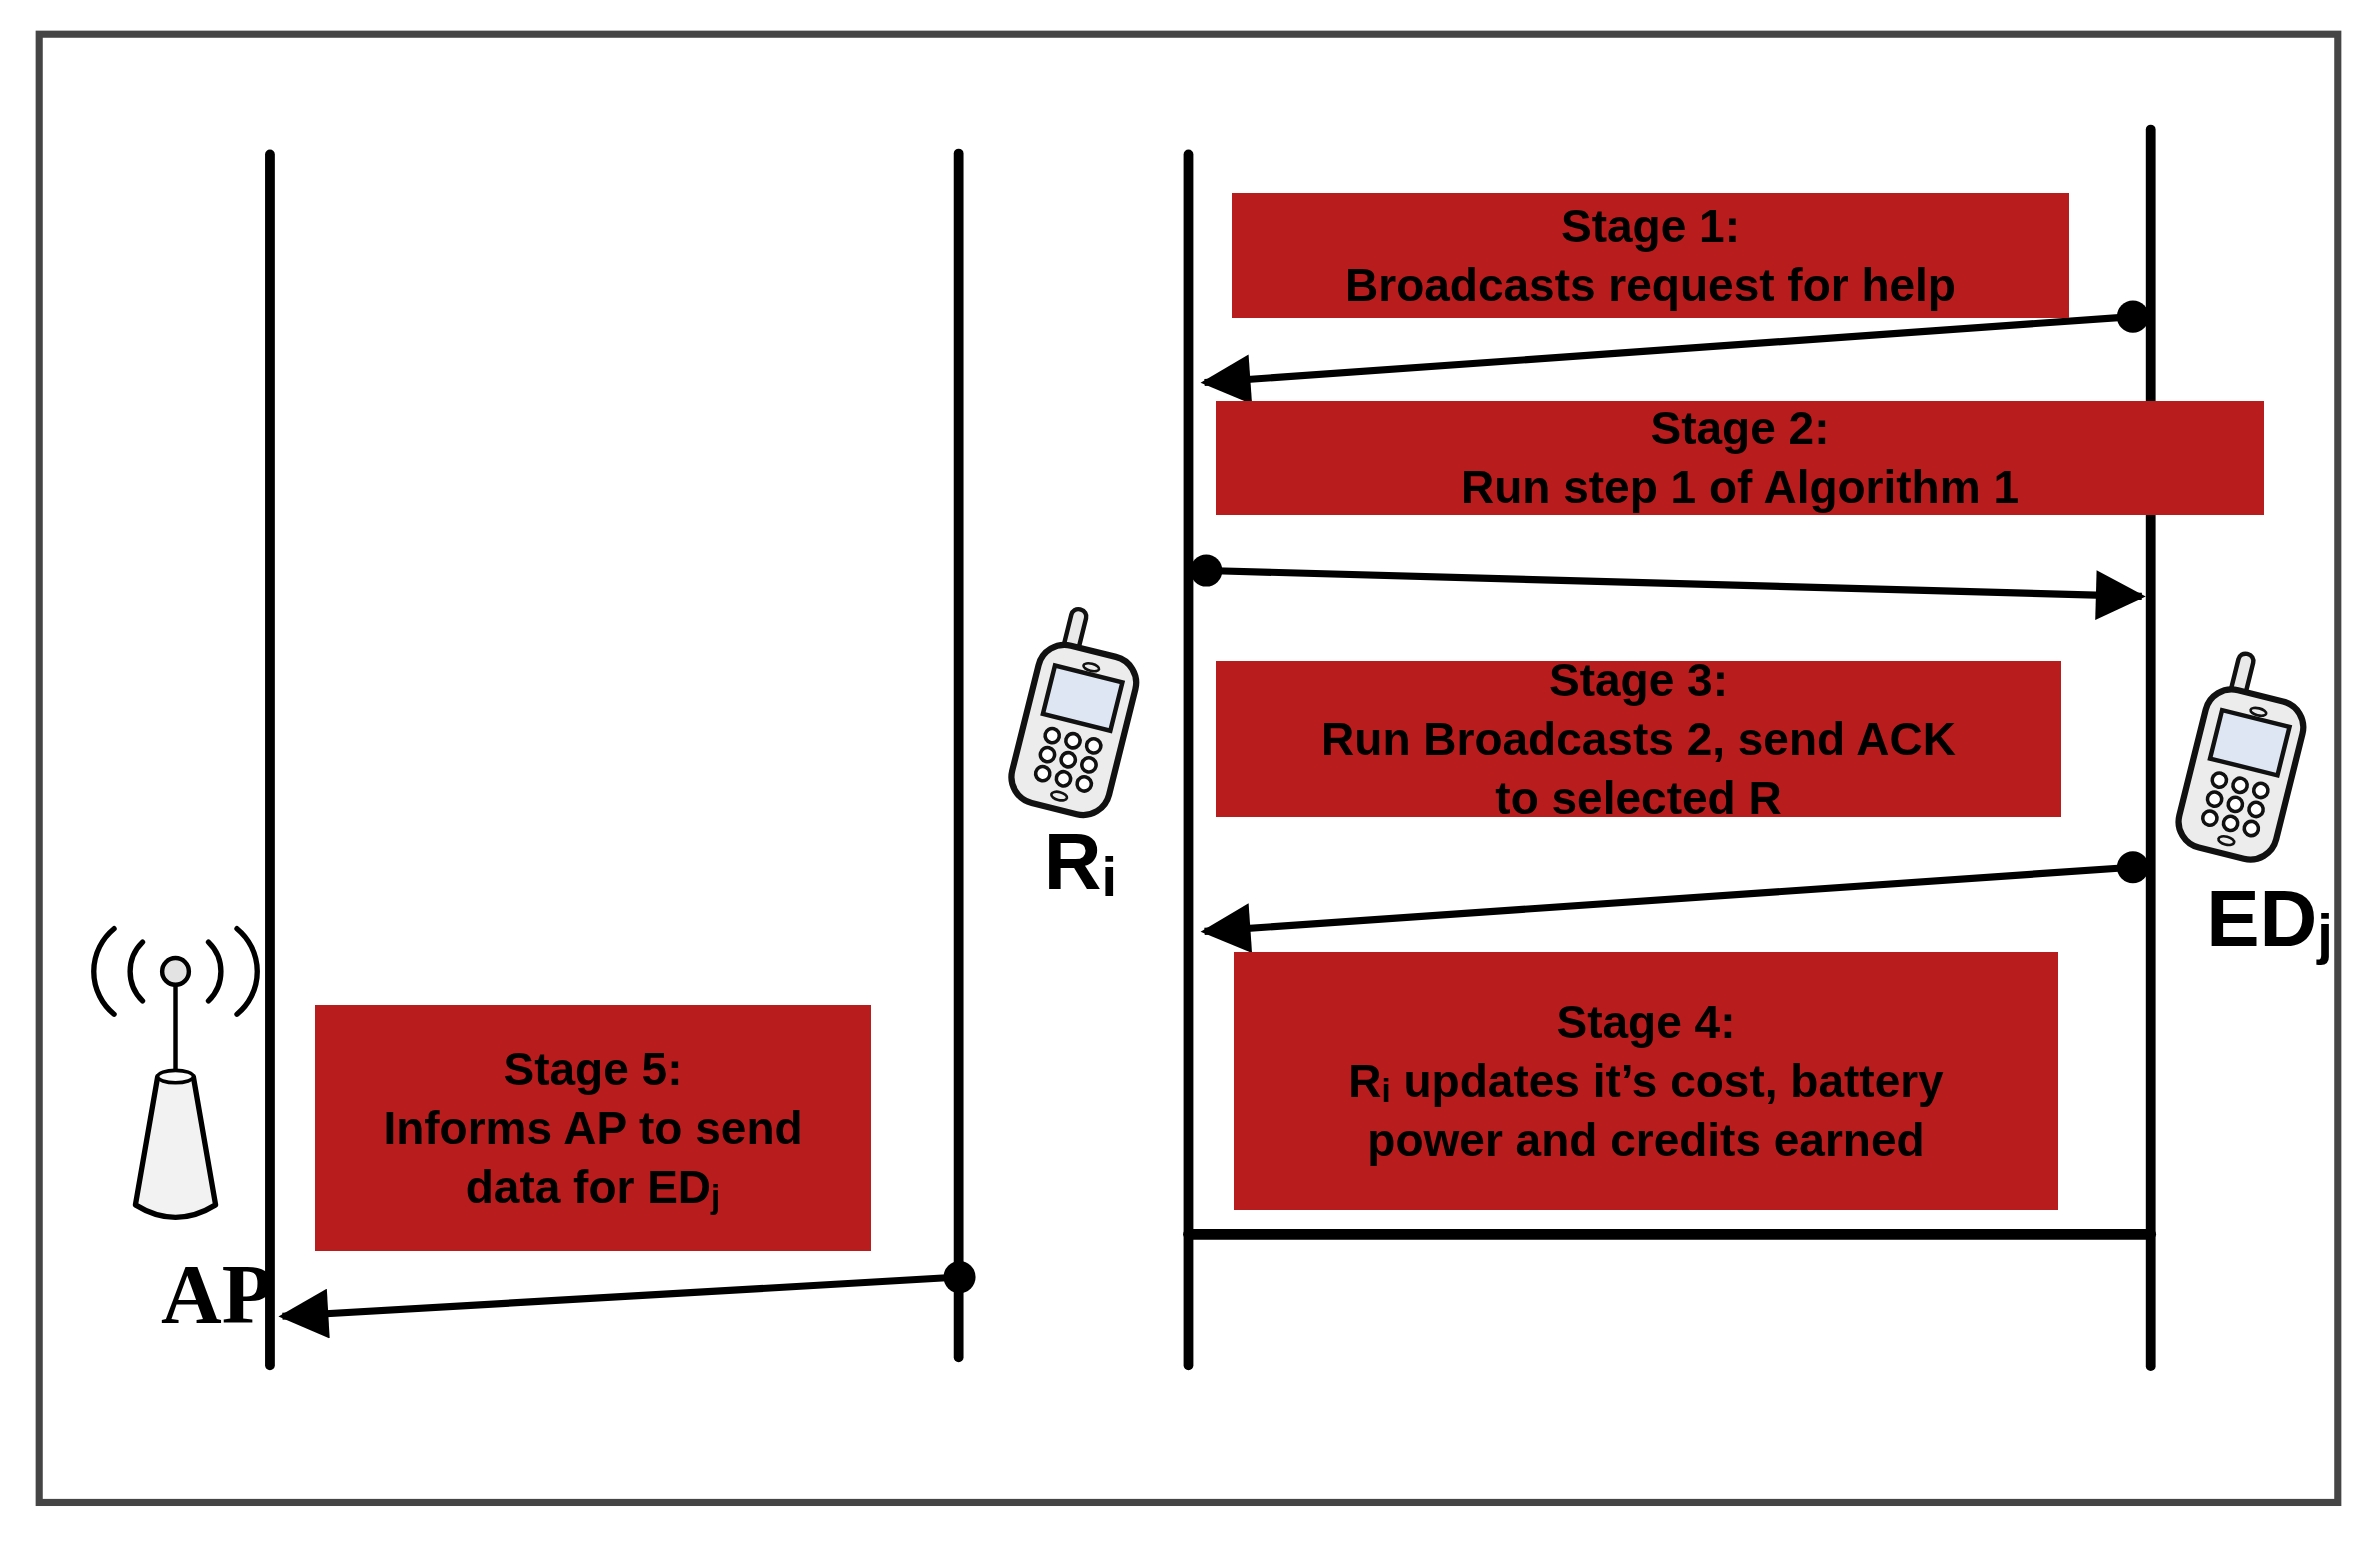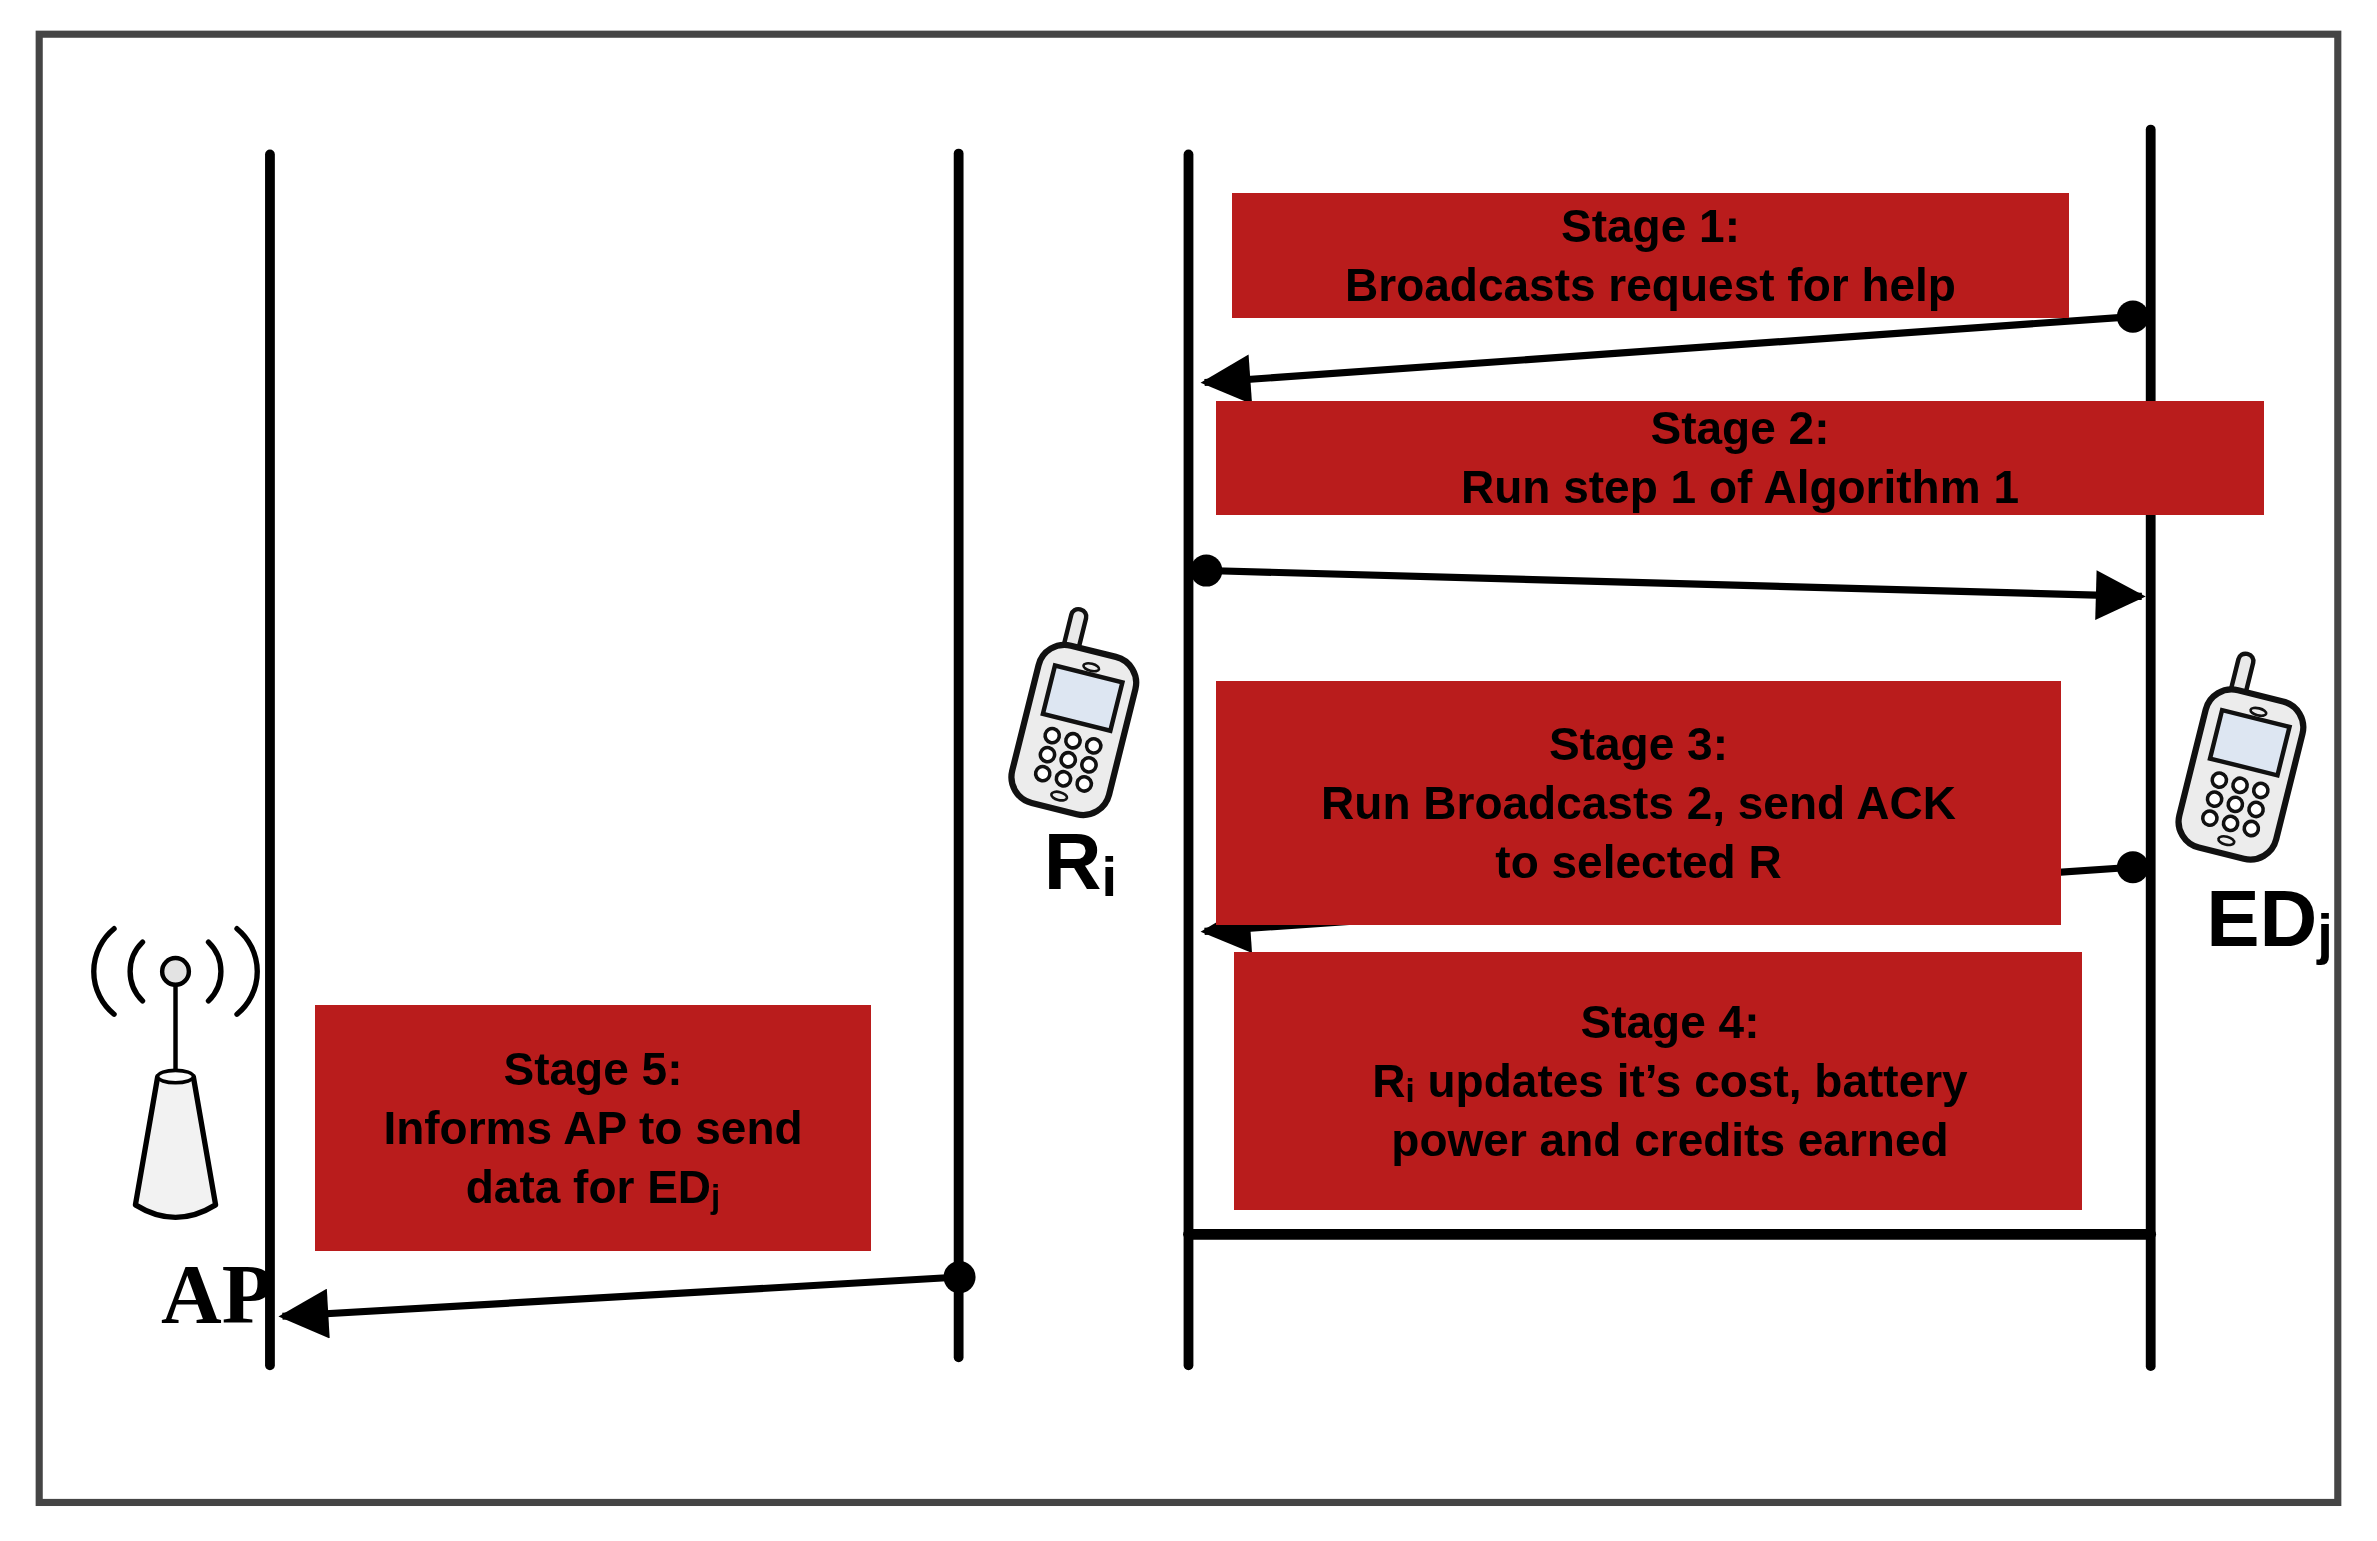--- a/index.html
+++ b/index.html
@@ -9,22 +9,22 @@
   }
   svg.overlay{position:absolute;left:0;top:0;width:2377px;height:1542px;}
   .stage-box{
     position:absolute;background:#b91c1c;color:#000;
     display:flex;flex-direction:column;align-items:center;justify-content:center;
     text-align:center;font-weight:bold;font-size:46px;line-height:59px;
     font-family:"Liberation Sans", sans-serif;
   }
   #box1{left:1232px;top:193px;width:837px;height:125px;}
   #box2{left:1216px;top:401px;width:1048px;height:114px;text-align:right;}
-  #box3{left:1216px;top:661px;width:845px;height:244px;margin-top:20px;}
-  #box4{left:1234px;top:952px;width:824px;height:258px;padding-left:24px;}
+  #box3{left:1216px;top:661px;width:845px;height:156px;}
+  #box4{left:1234px;top:952px;width:824px;height:258px;}
   #box5{left:315px;top:1005px;width:556px;height:246px;}
   .stage-box sub{font-size:0.72em;vertical-align:-0.14em;line-height:0;}
   .actor-label{position:absolute;color:#000;font-weight:bold;}
   .actor-label sub{font-size:0.7em;vertical-align:-0.12em;line-height:0;}
   #ap-label{
     left:86px;top:1230px;width:187px;text-align:right;font-size:84px;
     font-family:"Liberation Serif","DejaVu Serif",serif;
     margin-top:16px;
   }
   #ri-label{left:1018px;top:816px;width:125px;text-align:center;font-size:80px;}

